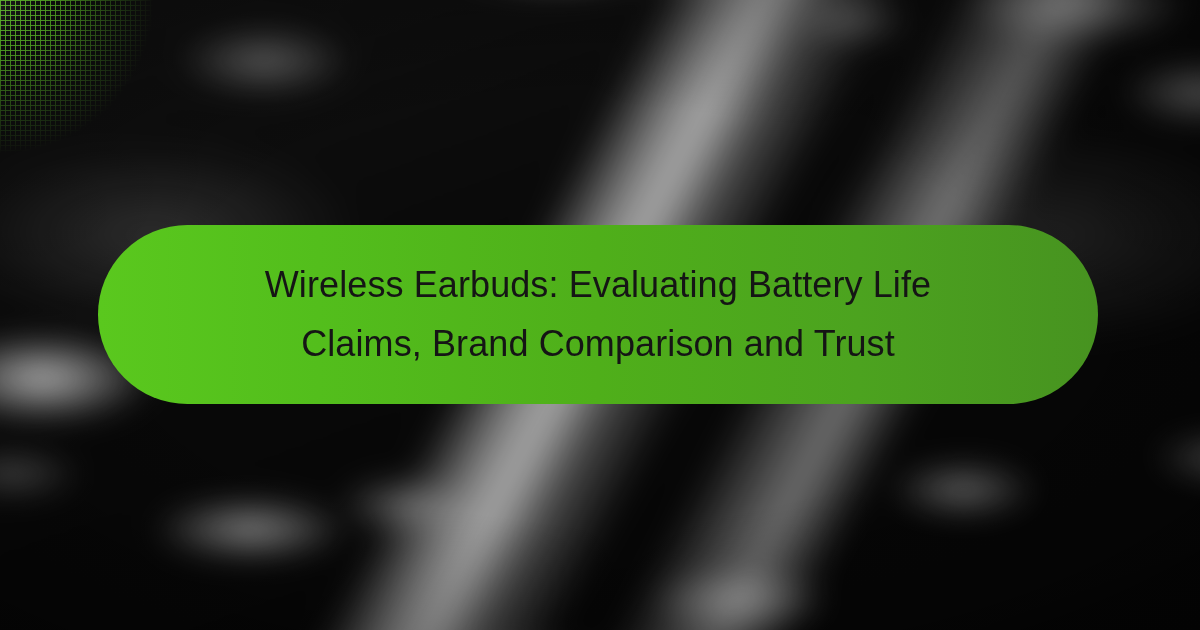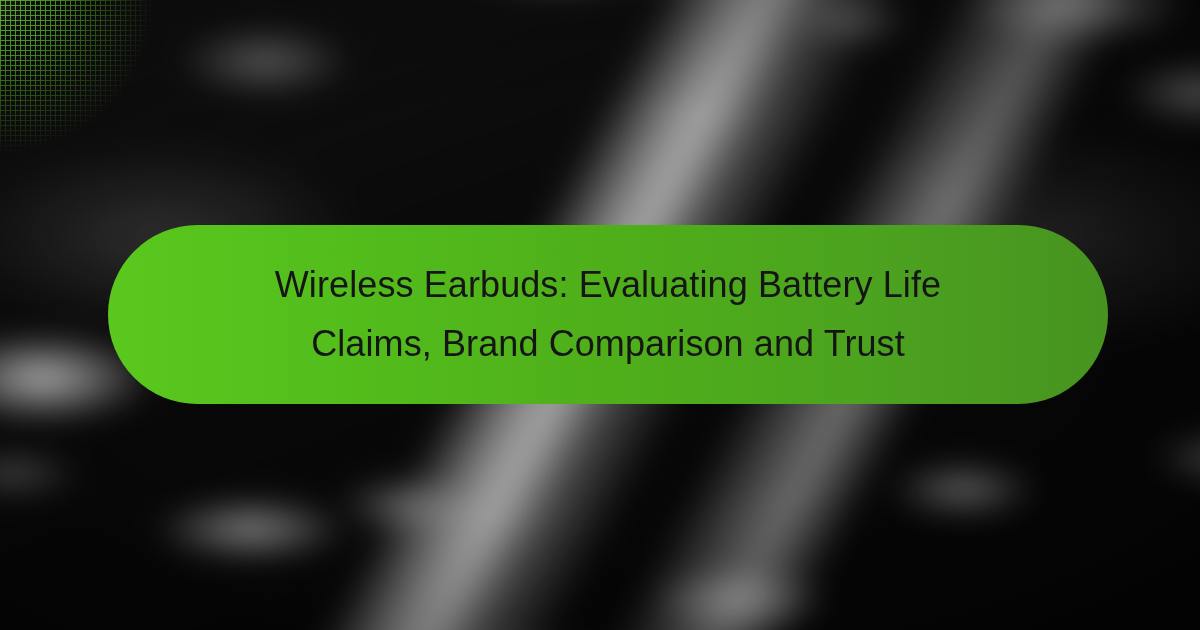--- a/index.html
+++ b/index.html
@@ -71,21 +71,21 @@
     -webkit-mask-image: radial-gradient(ellipse 100% 100% at 0% 0%, rgba(0,0,0,1) 0%, rgba(0,0,0,0.85) 22%, rgba(0,0,0,0.35) 45%, rgba(0,0,0,0) 64%);
     mask-image: radial-gradient(ellipse 100% 100% at 0% 0%, rgba(0,0,0,1) 0%, rgba(0,0,0,0.85) 22%, rgba(0,0,0,0.35) 45%, rgba(0,0,0,0) 64%);
     opacity: 0.85;
     mix-blend-mode: screen;
     pointer-events: none;
   }
 
   
   .title-badge {
     position: absolute;
-    left: 108px;
+    left: 98px;
     top: 225px;
     width: 1000px;
     height: 179px;
     border-radius: 100px;
     background: linear-gradient(90deg, #5ac81e 0%, #53be1c 22%, #4faf1a 50%, #4ca31f 76%, #479320 100%);
     display: flex;
     align-items: center;
     justify-content: center;
     box-sizing: border-box;
     padding: 12px 60px;

